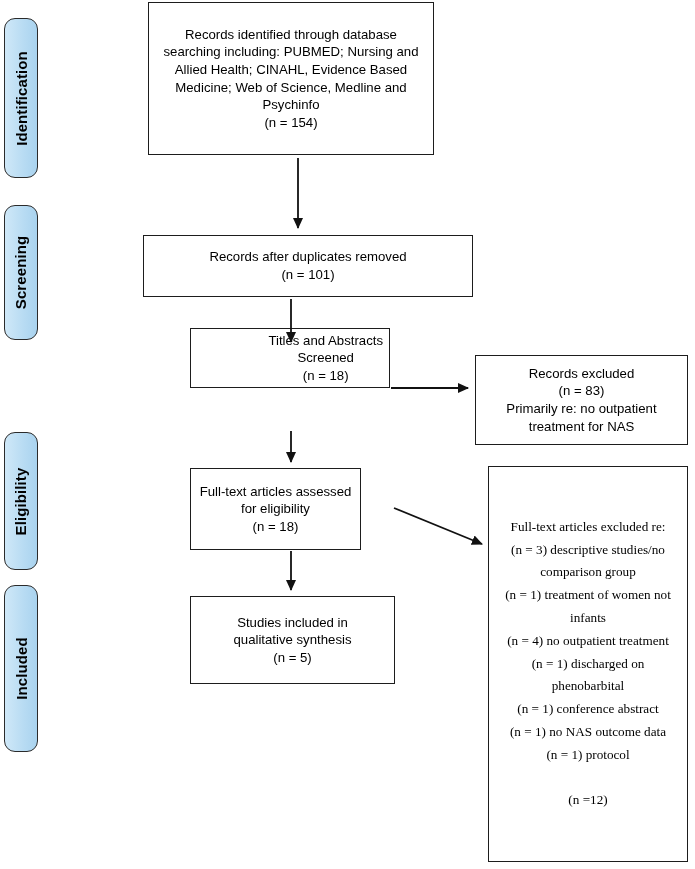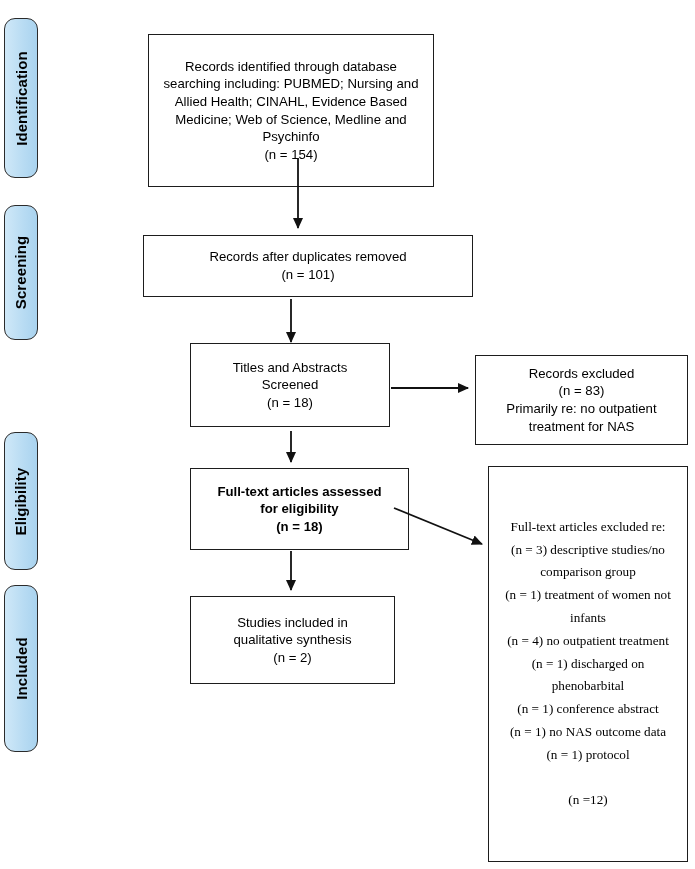--- a/index.html
+++ b/index.html
@@ -87,43 +87,43 @@
   </div>
 
   <div class="stage-pill" style="left:4px; top:432px; width:34px; height:138px;">
     <span class="pill-text">Eligibility</span>
   </div>
 
   <div class="stage-pill" style="left:4px; top:585px; width:34px; height:167px;">
     <span class="pill-text">Included</span>
   </div>
 
-  <div class="flow-box" style="left:148px; top:2px; width:286px; height:153px;margin-top:32px;">
+  <div class="flow-box" style="left:148px; top:2px; width:286px; height:153px;">
     <span class="box-text">Records identified through database searching including: PUBMED; Nursing and Allied Health; CINAHL, Evidence Based Medicine; Web of Science, Medline and Psychinfo
 (n = 154)</span>
   </div>
 
   <div class="flow-box" style="left:143px; top:235px; width:330px; height:62px;">
     <span class="box-text">Records after duplicates removed
 (n = 101)</span>
   </div>
 
-  <div class="flow-box" style="left:190px; top:343px; width:200px; height:84px;">
+  <div class="flow-box" style="left:190px; top:328px; width:200px; height:60px;justify-content:flex-end;">
     <span class="box-text">Titles and Abstracts
 Screened
 (n = 18)</span>
   </div>
 
   <div class="flow-box" style="left:475px; top:355px; width:213px; height:90px;align-items:center;">
     <span class="box-text">Records excluded
 (n = 83)
 Primarily re: no outpatient treatment for NAS</span>
   </div>
 
-  <div class="flow-box" style="left:190px; top:468px; width:219px; height:82px;font-weight:bold;">
+  <div class="flow-box" style="left:190px; top:468px; width:171px; height:82px;">
     <span class="box-text">Full-text articles assessed
 for eligibility
 (n = 18)</span>
   </div>
 
   <div class="flow-box big" style="left:488px; top:466px; width:200px; height:396px;font-family:Liberation Serif, serif;">
     <span class="box-text">Full-text articles excluded re:
 (n = 3) descriptive studies/no comparison group
 (n = 1) treatment of women not infants
 (n = 4) no outpatient treatment
@@ -131,21 +131,21 @@
 (n = 1) conference abstract
 (n = 1) no NAS outcome data
 (n = 1) protocol
 
 (n =12)</span>
   </div>
 
   <div class="flow-box" style="left:190px; top:596px; width:205px; height:88px;">
     <span class="box-text">Studies included in
 qualitative synthesis
-(n = 2)</span>
+(n = 5)</span>
   </div>
 
   <svg id="connectors" viewBox="0 0 695 869">
     <defs>
       <marker id="arrowhead" markerWidth="7" markerHeight="7" refX="5.6" refY="3" orient="auto" markerUnits="strokeWidth">
         <path d="M0,0.2 L6.2,3 L0,5.8 z" fill="#111111"></path>
       </marker>
     </defs>
 
     <line x1="298" y1="158" x2="298" y2="228" stroke="#111111" stroke-width="1.8" marker-end="url(#arrowhead)"></line>

